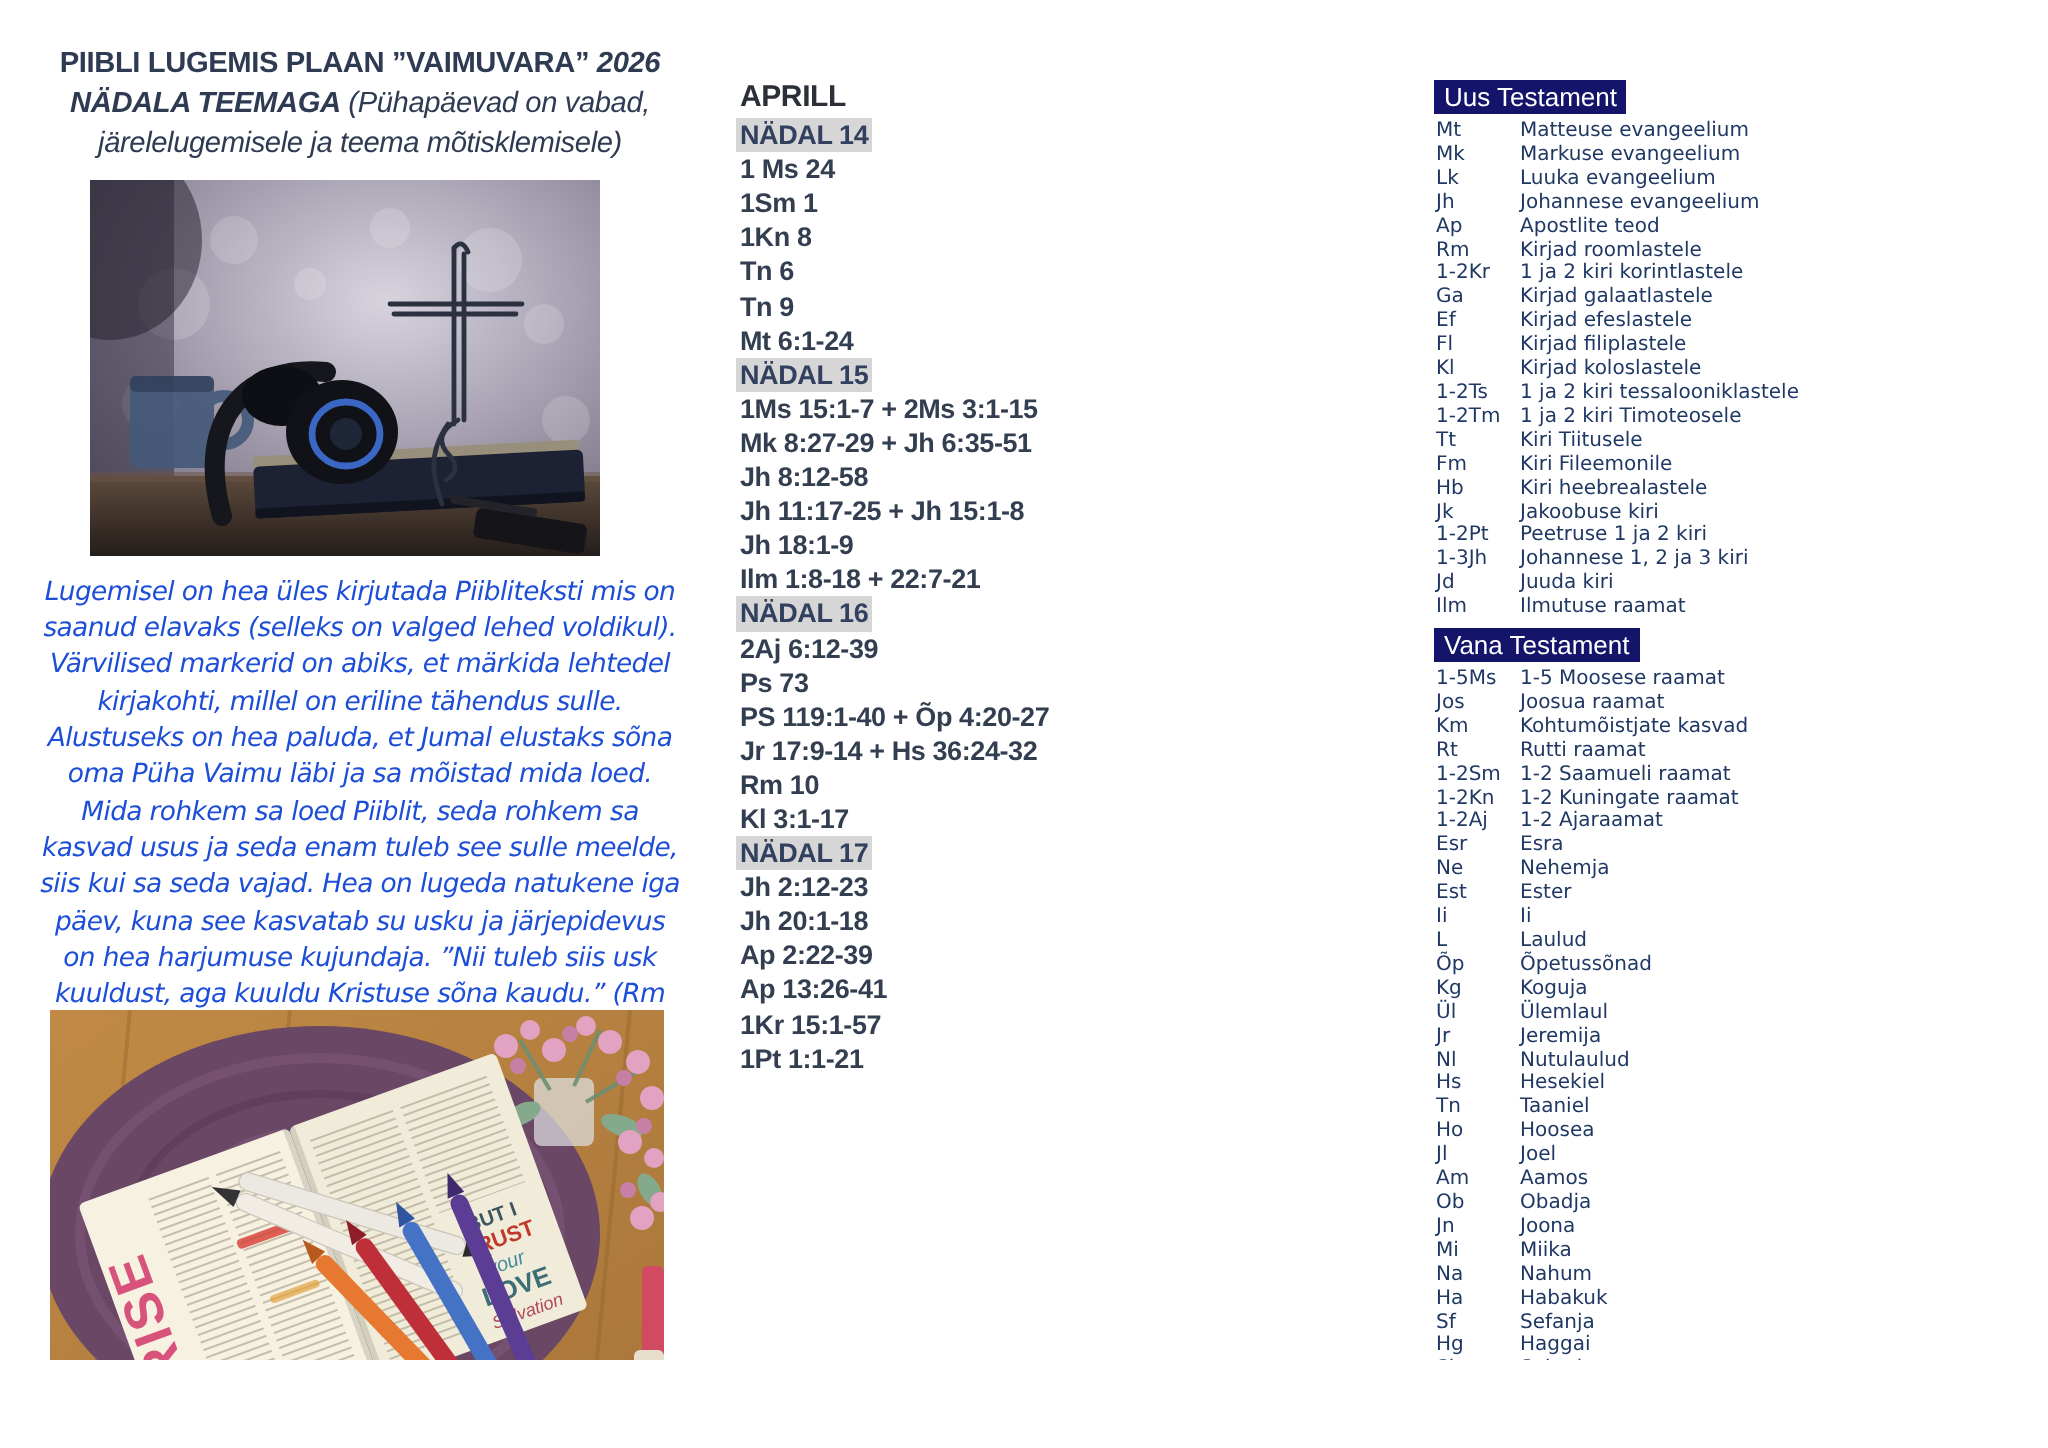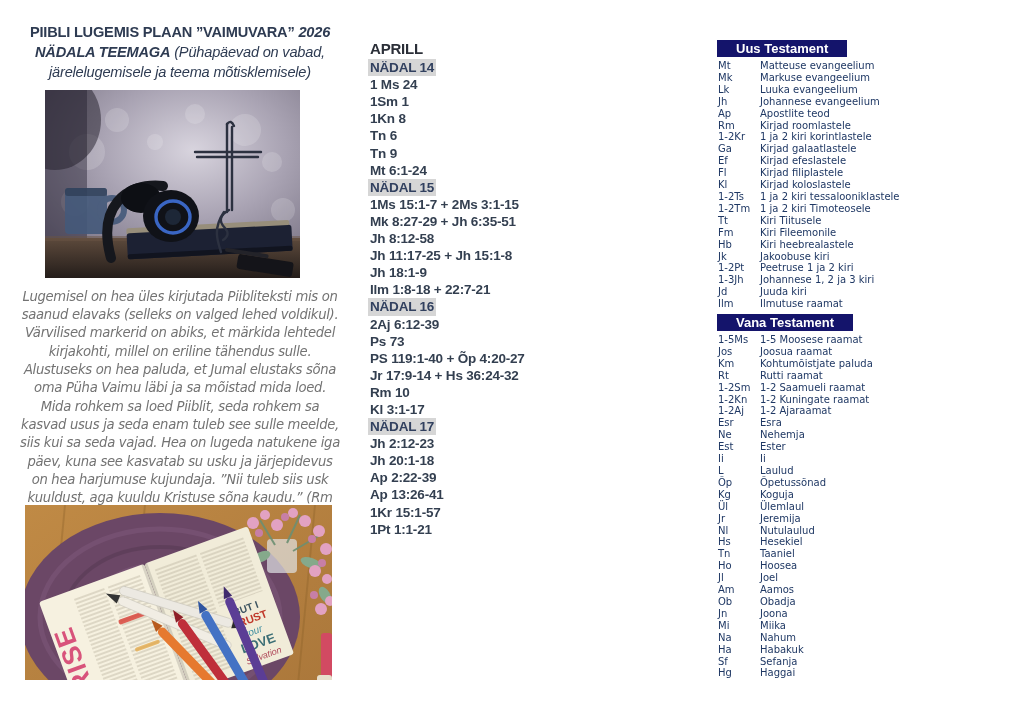--- a/index.html
+++ b/index.html
@@ -11,36 +11,36 @@
                color:#2e3b52;font-size:14.6px;line-height:20px;letter-spacing:-0.2px;}
   .title-block .b{font-weight:bold;}
   .title-block .i{font-style:italic;}
 
   .photo{position:absolute;display:block;}
   .photo1{left:45px;top:90px;}
   .photo2{left:25px;top:505px;}
 
   .para{position:absolute;left:18px;width:324px;margin:0;text-align:center;
         font-family:"DejaVu Sans",sans-serif;font-style:italic;
-        color:#737373;font-size:13.2px;line-height:18.2px;letter-spacing:-0.3px;}
+        color:#1d4ed8;font-size:13.2px;line-height:18.2px;letter-spacing:-0.3px;}
   .para1{top:288px;}
   .para2{top:398px;}
 
   
   .month-col{position:absolute;left:370px;top:40px;width:185px;
              color:#333f50;font-weight:bold;font-size:13.5px;line-height:17.1px;
              letter-spacing:-0.2px;}
   .month-title{font-size:15px;color:#2b2f38;margin-bottom:2px;}
   .week-row .week-hl{display:inline-block;background:#d6d6d6;color:#31405f;padding:0 2px;margin-left:-2px;}
 
   
   .books-col{position:absolute;left:718px;top:40px;width:260px;
              font-family:"DejaVu Sans",sans-serif;color:#1f3864;font-size:10px;line-height:11.9px;}
-  .bheader{display:inline-block;background:#14146b;color:#ffffff;font-weight:bold;
-           font-size:13px;line-height:15px;padding:1px 19px;margin:0 0 3px -1px;
+  .bheader{display:inline-block;background:#14146b;color:#ffffff;font-weight:normal;
+           font-size:13px;line-height:15px;padding:1px 5px;margin:0 0 3px -1px;
            font-family:"Liberation Sans",sans-serif;}
   .bheader2{margin-top:4px;}
   .book-row{display:flex;}
   .book-row .abbr{width:42px;flex:0 0 42px;}
 </style>
 </head>
 <body>
 
 <div class="page">
 
@@ -354,21 +354,21 @@
         <div class="book-row">
           <span class="abbr">1-5Ms</span>
           <span class="bname">1-5 Moosese raamat</span>
         </div>
         <div class="book-row">
           <span class="abbr">Jos</span>
           <span class="bname">Joosua raamat</span>
         </div>
         <div class="book-row">
           <span class="abbr">Km</span>
-          <span class="bname">Kohtumõistjate paluda</span>
+          <span class="bname">Kohtumõistjate kasvad</span>
         </div>
         <div class="book-row">
           <span class="abbr">Rt</span>
           <span class="bname">Rutti raamat</span>
         </div>
         <div class="book-row">
           <span class="abbr">1-2Sm</span>
           <span class="bname">1-2 Saamueli raamat</span>
         </div>
         <div class="book-row">

